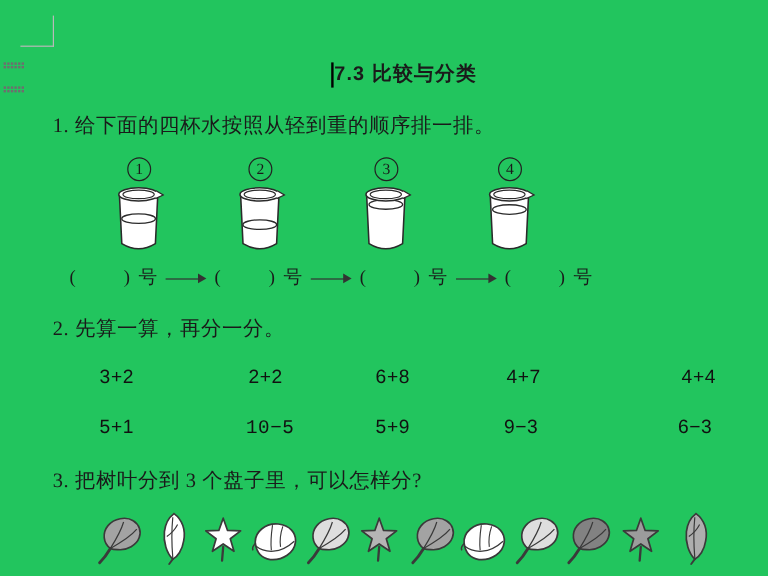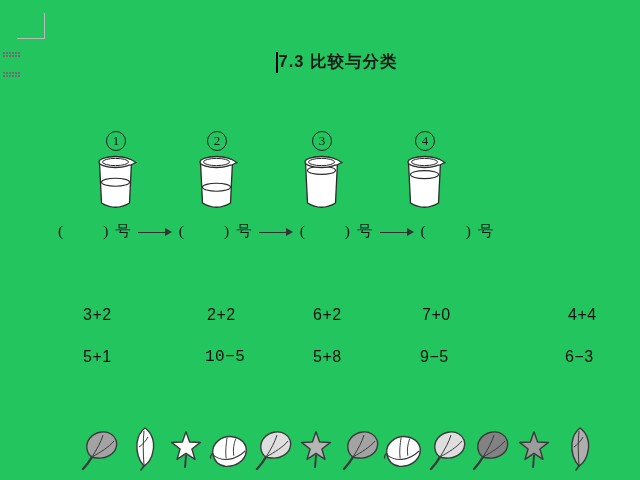--- a/index.html
+++ b/index.html
@@ -69,20 +69,21 @@
     <div class="dotc"></div>
     <div class="dotc"></div>
     <div class="dotc"></div>
   </div>
 
   <div class="title-row">
     <div class="cursor"></div>
     <h1 class="title">7.3 比较与分类</h1>
   </div>
 
+  <div class="qtext" id="q1text">1. 给下面的四杯水按照从轻到重的顺序排一排。</div>
 
   <div class="cups" id="cups">
       <div class="cup-group" style="left: 94px;">
         <div class="cup-num">1</div>
         <svg width="42" height="60" viewBox="0 0 42 60">
           <path d="M4.5 9 L6.5 50 Q20.5 58.5 34.5 50 L36.5 9" fill="#fff" stroke="#2b2b2b" stroke-width="1.3"></path>
           <ellipse cx="20.5" cy="29.2" rx="14" ry="4" fill="#fff" stroke="#2b2b2b" stroke-width="1.1"></ellipse>
           <ellipse cx="20.5" cy="9" rx="16.5" ry="5.5" fill="#fff" stroke="#2b2b2b" stroke-width="1.3"></ellipse>
           <ellipse cx="20.5" cy="9" rx="13" ry="3.6" fill="none" stroke="#2b2b2b" stroke-width="1"></ellipse>
           <path d="M35 6 L41 9.5 L34.5 12.5" fill="#fff" stroke="#2b2b2b" stroke-width="1.1"></path>
@@ -123,34 +124,36 @@
   <div class="answer-line" id="answerLine">
       <span>(<span class="blank-gap"></span>)<span class="unit">号</span></span>
       <span class="arrow"></span>
       <span>(<span class="blank-gap"></span>)<span class="unit">号</span></span>
       <span class="arrow"></span>
       <span>(<span class="blank-gap"></span>)<span class="unit">号</span></span>
       <span class="arrow"></span>
       <span>(<span class="blank-gap"></span>)<span class="unit">号</span></span>
     </div>
 
+  <div class="qtext" id="q2text">2. 先算一算，再分一分。</div>
 
   <div class="math-grid" id="mathGrid">
       <span class="math-cell" style="left: 68px; top: 306px;">3+2</span>
       <span class="math-cell" style="left: 192px; top: 306px;">2+2</span>
-      <span class="math-cell" style="left: 298px; top: 306px;">6+2</span>
-      <span class="math-cell" style="left: 407px; top: 306px;">7+0</span>
+      <span class="math-cell" style="left: 298px; top: 306px;">6+8</span>
+      <span class="math-cell" style="left: 407px; top: 306px;">4+7</span>
       <span class="math-cell" style="left: 553px; top: 306px; text-align: center;">4+4</span>
       <span class="math-cell" style="left: 68px; top: 348px;">5+1</span>
       <span class="math-cell" style="left: 190px; top: 348px; font-family: Liberation Mono, monospace;">10−5</span>
-      <span class="math-cell" style="left: 298px; top: 348px;">5+8</span>
-      <span class="math-cell" style="left: 405px; top: 348px;">9−5</span>
+      <span class="math-cell" style="left: 298px; top: 348px;">5+9</span>
+      <span class="math-cell" style="left: 405px; top: 348px;">9−3</span>
       <span class="math-cell" style="left: 550px; top: 348px;">6−3</span>
     </div>
 
+  <div class="qtext" id="q3text">3. 把树叶分到 3 个盘子里，可以怎样分?</div>
 
   <div class="leaves" id="leaves">
       <div class="leaf">
         <svg width="40" height="44" viewBox="0 0 40 44">
           <path d="M13 30 C7 26 6 17 11 11 C16 5 26 3 32 7 C37 10 39 16 37 21 C35 27 27 32 19 31 C17 31 15 31 13 30 Z" fill="#a3a3a3" stroke="#3a3a3a" stroke-width="1.4"></path>
           <path d="M13 30 C18 22 22 15 24 8" fill="none" stroke="#3a3a3a" stroke-width="1"></path>
           <path d="M13 30 C22 25 30 20 35 14" fill="none" stroke="#3a3a3a" stroke-width="1"></path>
           <path d="M13 30 C10 35 7 39 4 42" fill="none" stroke="#3a3a3a" stroke-width="2.4" stroke-linecap="round"></path>
         </svg>
       </div>

